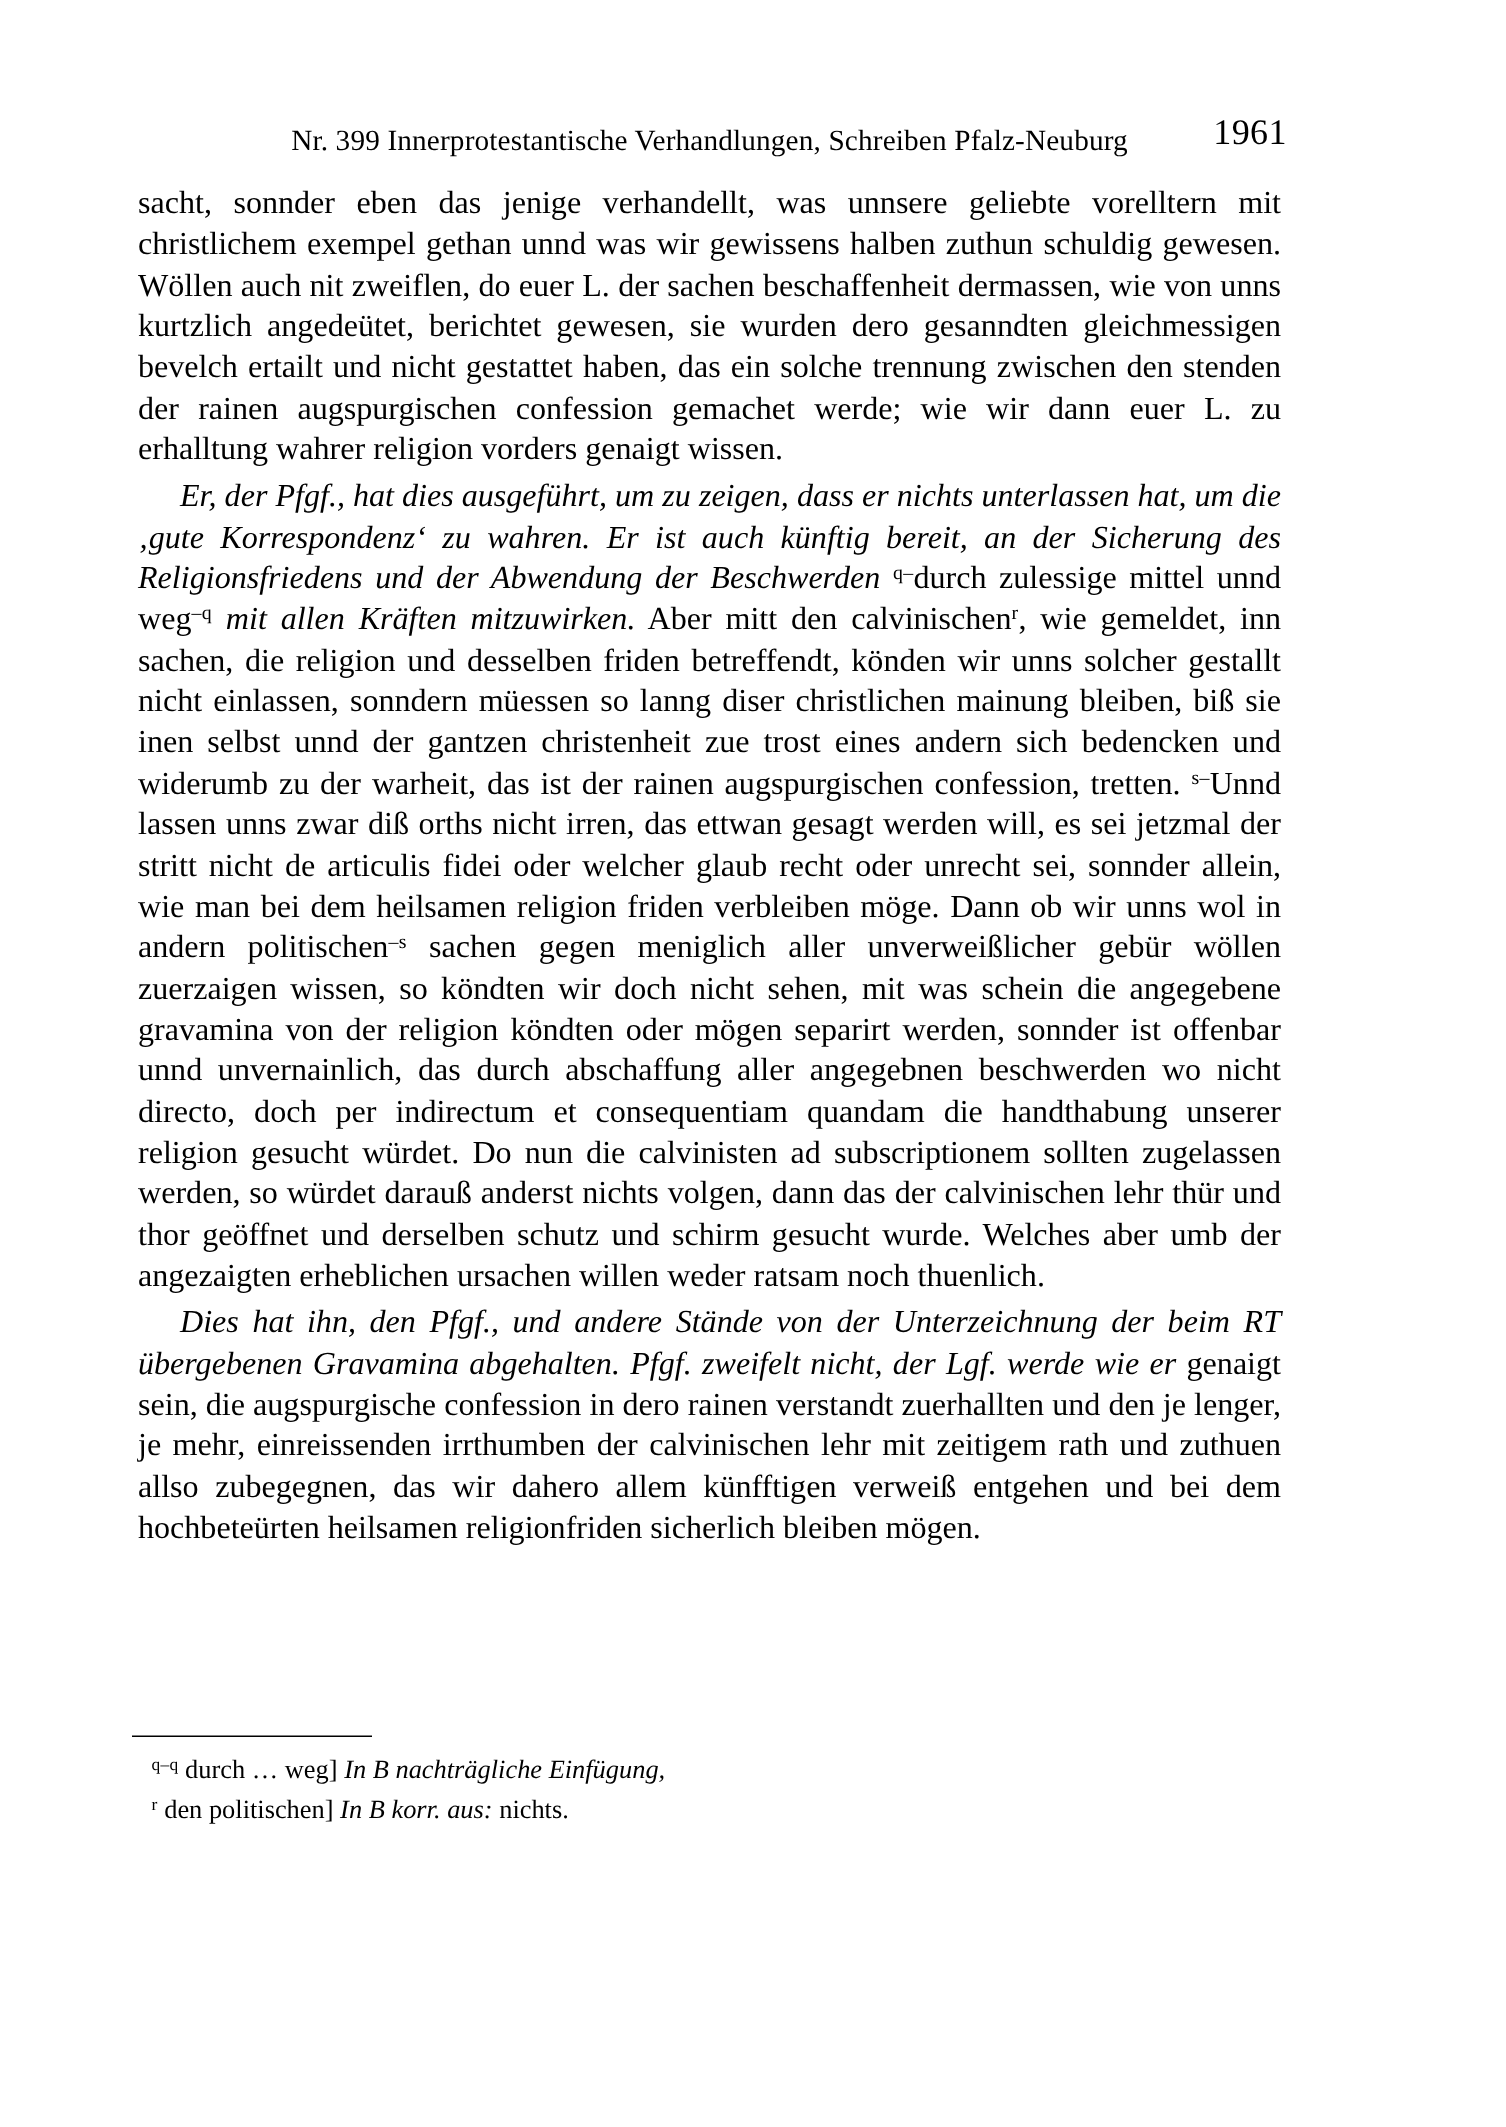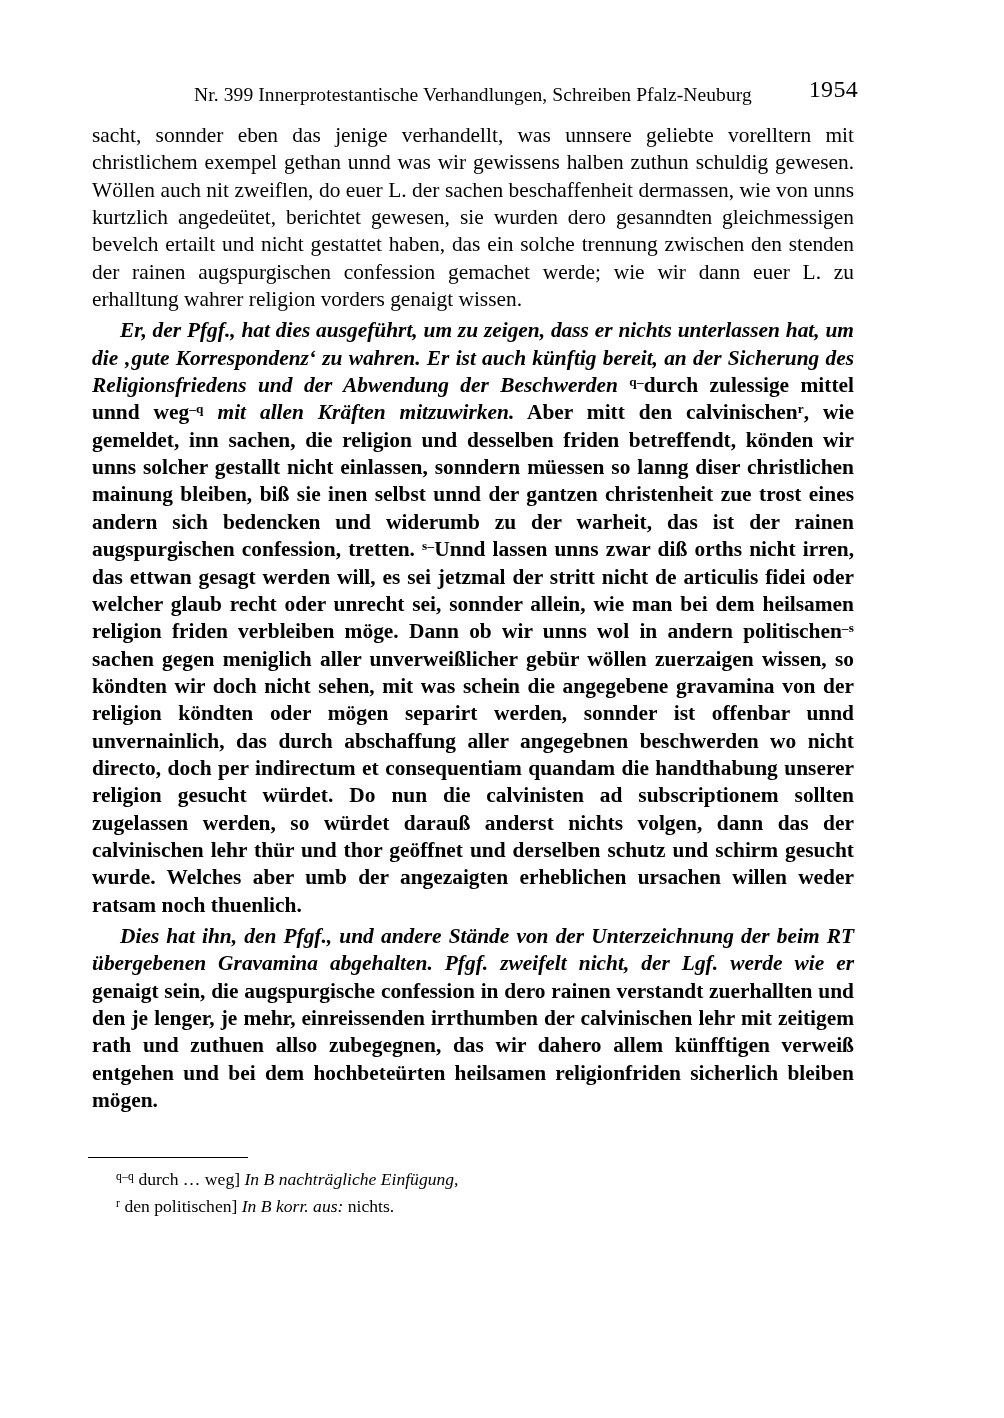--- a/index.html
+++ b/index.html
@@ -53,21 +53,20 @@
     font-size: 21.4px;
     line-height: 27.35px;
     text-align: justify;
     text-justify: inter-word;
     hyphens: manual;
     -webkit-hyphens: manual;
     text-indent: 0;
   }
   p.indent {
     text-indent: 28px;
-    font-weight: bold;
   }
   p.ital {
     font-style: italic;
   }
   .rm { font-style: normal; }
   .it { font-style: italic; }
 
   
   sup.mark {
     font-size: 0.62em;
@@ -81,21 +80,21 @@
   .fnrule {
     position: absolute;
     left: 88px;
     top: 1157px;
     width: 160px;
     height: 0;
     border-top: 1.3px solid #000000;
   }
   .footnotes {
     position: absolute;
-    left: 88px;
+    left: 73px;
     top: 1166px;
     width: 770px;
     font-size: 17.6px;
     line-height: 26.5px;
   }
   p.fn {
     margin: 0;
     text-indent: 28px;
     text-align: left;
   }
@@ -104,21 +103,21 @@
     vertical-align: 0.45em;
   }
 </style>
 </head>
 <body>
 
 <div class="page">
 
   <div class="runhead">
     <span class="runhead-title">Nr. 399 Innerprotestantische Verhandlungen, Schreiben Pfalz-Neuburg</span>
-    <span class="runhead-folio">1954</span>
+    <span class="runhead-folio">1961</span>
   </div>
 
   <div class="textblock">
 
     <p class="para">sacht, sonnder eben das jenige verhandellt, was unnsere geliebte vorelltern mit christlichem exempel gethan unnd was wir gewissens halben zuthun schuldig gewesen. Wöllen auch nit zweiflen, do euer L. der sachen beschaffenheit dermassen, wie von unns kurtzlich angedeütet, berichtet gewesen, sie wurden dero gesanndten gleichmessigen bevelch ertailt und nicht gestattet haben, das ein solche trennung zwischen den stenden der rainen augspurgischen confession gemachet werde; wie wir dann euer L. zu erhalltung wahrer religion vorders genaigt wissen.</p>
 
     <p class="para indent ital"><span class="it">Er, der Pfgf., hat dies ausgeführt, um zu zeigen, dass er nichts unterlassen hat, um die ‚gute Korrespondenz‘ zu wahren. Er ist auch künftig bereit, an der Sicherung des Religionsfriedens und der Abwendung der Beschwerden </span><sup class="mark">q–</sup><span class="rm">durch zulessige mittel unnd weg</span><sup class="mark">–q</sup><span class="it"> mit allen Kräften mitzuwirken.</span><span class="rm"> Aber mitt den calvinischen</span><sup class="mark">r</sup><span class="rm">, wie gemeldet, inn sachen, die religion und desselben friden betreffendt, könden wir unns solcher gestallt nicht einlassen, sonndern müessen so lanng diser christlichen mainung bleiben, biß sie inen selbst unnd der gantzen christenheit zue trost eines andern sich bedencken und widerumb zu der warheit, das ist der rainen augspurgischen confession, tretten. </span><sup class="mark">s–</sup><span class="rm">Unnd lassen unns zwar diß orths nicht irren, das ettwan gesagt werden will, es sei jetzmal der stritt nicht de articulis fidei oder welcher glaub recht oder unrecht sei, sonnder allein, wie man bei dem heilsamen religion friden verbleiben möge. Dann ob wir unns wol in andern politischen</span><sup class="mark">–s</sup><span class="rm"> sachen gegen meniglich aller unverweißlicher gebür wöllen zuerzaigen wissen, so köndten wir doch nicht sehen, mit was schein die angegebene gravamina von der religion köndten oder mögen separirt werden, sonnder ist offenbar unnd unvernainlich, das durch abschaffung aller angegebnen beschwerden wo nicht directo, doch per indirectum et consequentiam quandam die handthabung unserer religion gesucht würdet. Do nun die calvinisten ad subscriptionem sollten zugelassen werden, so würdet darauß anderst nichts volgen, dann das der calvinischen lehr thür und thor geöffnet und derselben schutz und schirm gesucht wurde. Welches aber umb der angezaigten erheblichen ursachen willen weder ratsam noch thuenlich.</span></p>
 
     <p class="para indent ital"><span class="it">Dies hat ihn, den Pfgf., und andere Stände von der Unterzeichnung der beim RT übergebenen Gravamina abgehalten. Pfgf. zweifelt nicht, der Lgf. werde wie er</span><span class="rm"> genaigt sein, die augspurgische confession in dero rainen verstandt zuerhallten und den je lenger, je mehr, einreissenden irrthumben der calvinischen lehr mit zeitigem rath und zuthuen allso zubegegnen, das wir dahero allem künfftigen verweiß entgehen und bei dem hochbeteürten heilsamen religionfriden sicherlich bleiben mögen.</span></p>
 

